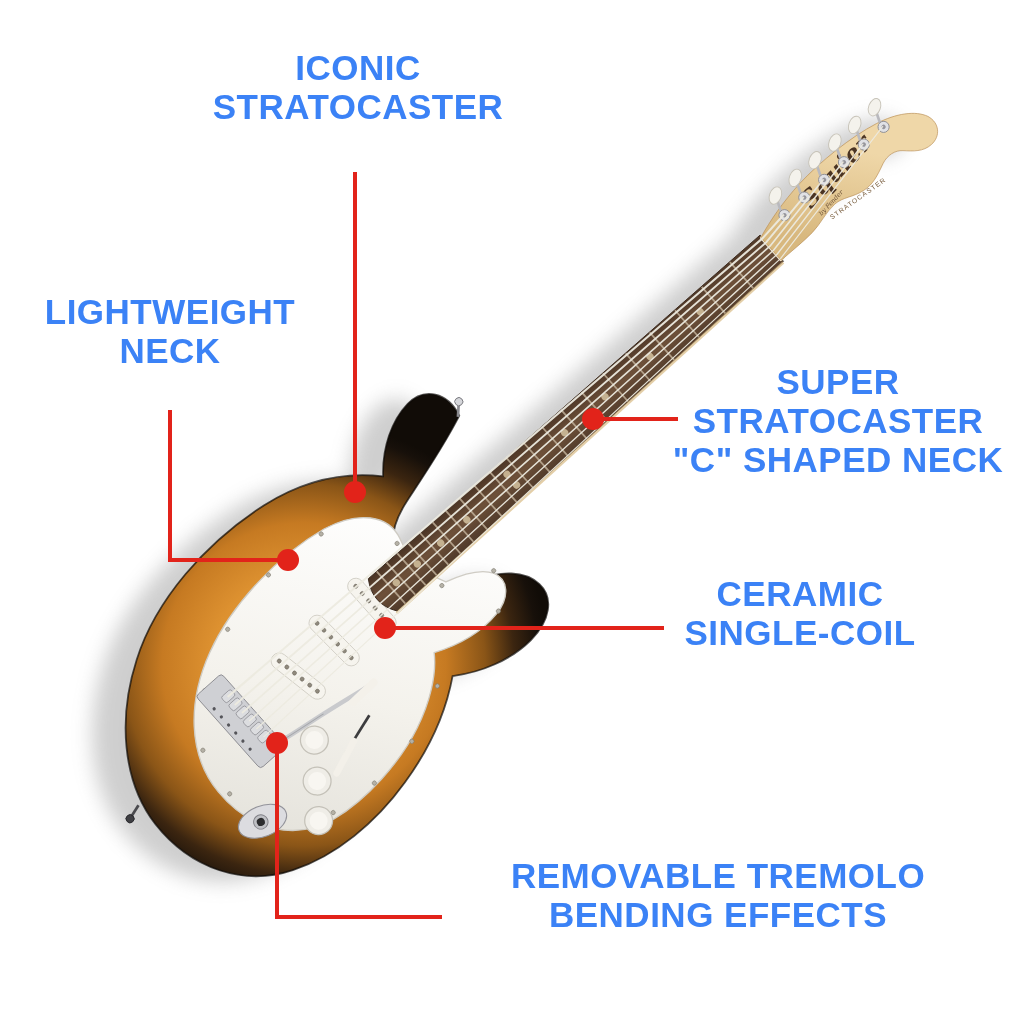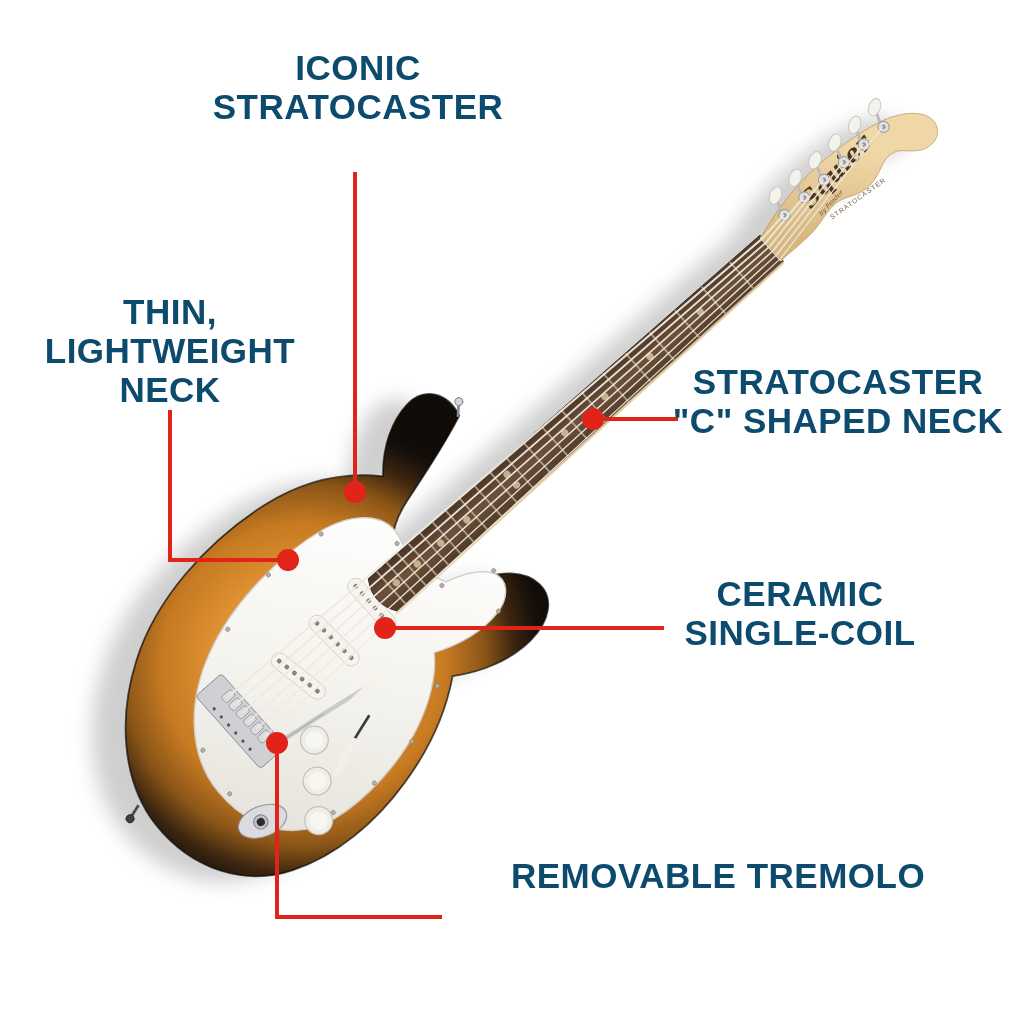--- a/index.html
+++ b/index.html
@@ -1,19 +1,19 @@
 <!DOCTYPE html>
 <html><head>
 <meta charset="utf-8">
 <style>
   html,body{margin:0;padding:0;background:#fff;}
   .stage{position:relative;width:1024px;height:1024px;background:#ffffff;overflow:hidden;
          font-family:"Liberation Sans","DejaVu Sans",sans-serif;}
   .guitar-svg{position:absolute;left:0;top:0;width:1024px;height:1024px;}
-  .callout{position:absolute;transform:translateX(-50%);text-align:center;color:#0c4a6e;
+  .callout{position:absolute;transform:translateX(-50%);text-align:center;color:#3b82f6;
            font-weight:700;font-size:35px;line-height:39px;letter-spacing:.5px;white-space:nowrap;}
   .vline,.hline{position:absolute;background:#e2231a;}
   .dot{position:absolute;width:22px;height:22px;border-radius:50%;background:#e2231a;
        transform:translate(-50%,-50%);}
 </style>
 </head>
 <body>
 
 <div class="stage">
 
@@ -293,31 +293,32 @@
   <div class="vline" style="left:275px;top:743px;width:4px;height:176px;"></div>
   <div class="hline" style="left:277px;top:915px;width:165px;height:4px;"></div>
   <div class="dot" style="left:277px;top:743px;"></div>
 
   <div class="callout" style="left:358px;top:48px;">
     <div>ICONIC</div>
     <div>STRATOCASTER</div>
   </div>
 
   <div class="callout" style="left:170px;top:292px;">
-    <div>THIN,</div>
     <div>LIGHTWEIGHT</div>
     <div>NECK</div>
   </div>
 
   <div class="callout" style="left:838px;top:362px;">
+    <div>SUPER</div>
     <div>STRATOCASTER</div>
     <div>"C" SHAPED NECK</div>
   </div>
 
   <div class="callout" style="left:800px;top:566px;margin-top:8px;">
     <div>CERAMIC</div>
     <div>SINGLE-COIL</div>
   </div>
 
   <div class="callout" style="left:718px;top:856px;">
     <div>REMOVABLE TREMOLO</div>
+    <div>BENDING EFFECTS</div>
   </div>
 </div>
 
 </body></html>

